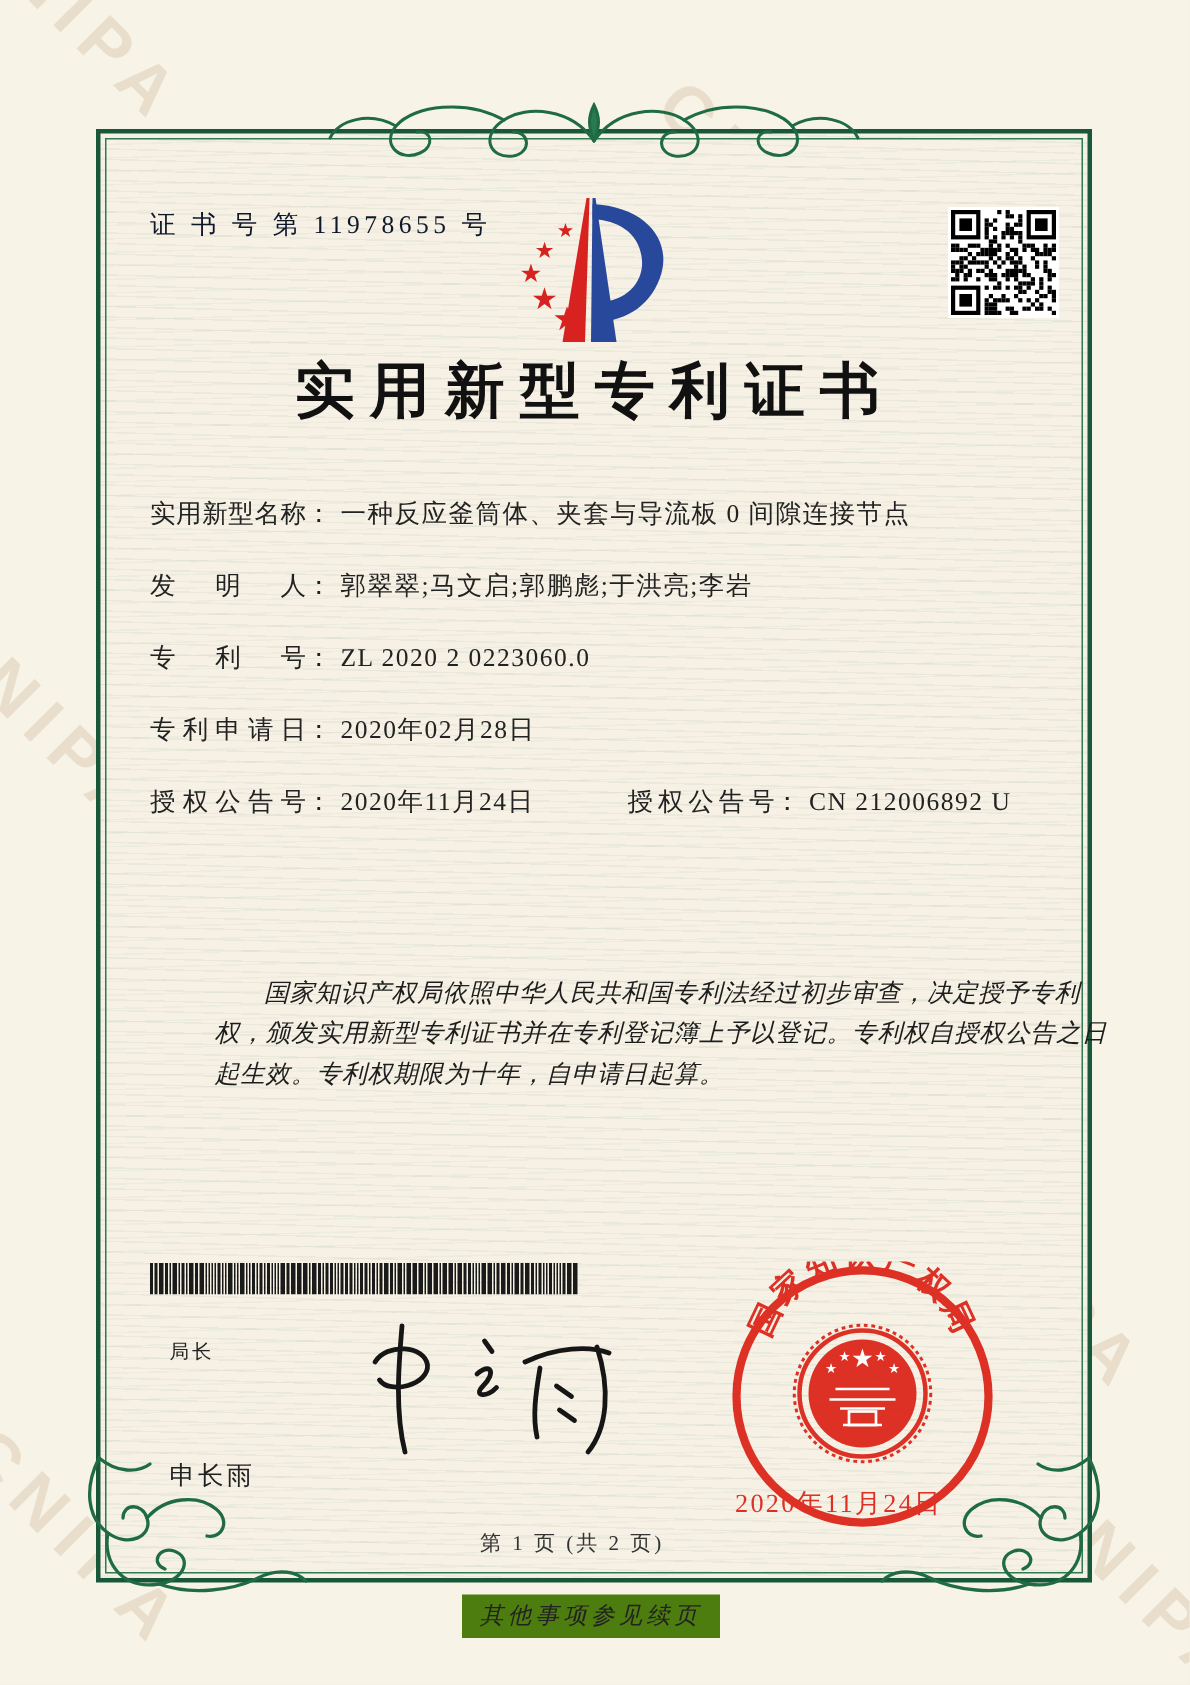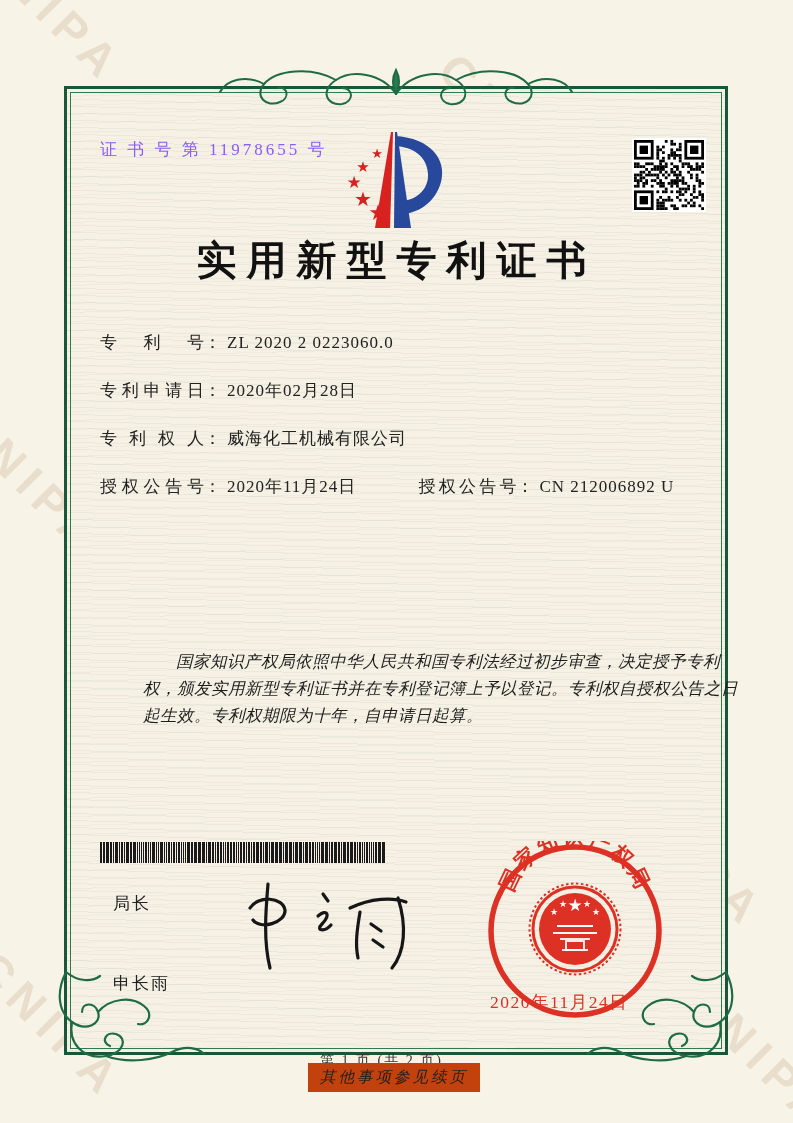--- a/index.html
+++ b/index.html
@@ -33,21 +33,21 @@
       repeating-linear-gradient(1.5deg, rgba(125,165,140,0.10) 0 1px, rgba(0,0,0,0) 1px 7px),
       repeating-linear-gradient(-1.5deg, rgba(125,165,140,0.07) 0 1px, rgba(0,0,0,0) 1px 9px),
       #f6f1e4;
   }
   .frame::after{
     content:"";position:absolute;inset:3px;border:1px solid #2f7a50;pointer-events:none;
   }
   .ornament{position:absolute;pointer-events:none;}
   .cert-no{
     position:absolute;left:100px;top:138px;
-    font-size:17px;letter-spacing:3px;color:#8b5cf6;
+    font-size:17px;letter-spacing:3px;color:#0f172a;
   }
   .logo{position:absolute;left:327px;top:124px;}
   .qr{position:absolute;left:632px;top:138px;background:#fff;padding:2px;}
   .title{
     position:absolute;left:0;top:233px;width:793px;
     text-align:center;font-size:40px;font-weight:bold;
     letter-spacing:10px;color:#111;
   }
   .fields{
     position:absolute;left:100px;top:331px;width:600px;
@@ -64,33 +64,33 @@
   .fpair2{margin-left:62px;}
   .legal{
     position:absolute;left:100px;top:648px;width:596px;
     font-size:16.5px;line-height:27px;
     font-style:italic;color:#1d1d1d;
     letter-spacing:0.5px;
     margin-left:43px;
   }
   .legal p{margin:0;text-indent:2em;}
   .barcode{position:absolute;left:100px;top:842px;}
-  .signer-title{position:absolute;left:113px;top:892px;font-size:17px;letter-spacing:2px;
+  .signer-title{position:absolute;left:113px;top:892px;font-size:13px;letter-spacing:2px;
     font-family:"Liberation Sans","DejaVu Sans",sans-serif;}
   .signer-name{position:absolute;left:113px;top:933px;font-size:17px;letter-spacing:2px;
     font-family:"Liberation Sans","DejaVu Sans",sans-serif;margin-top:39px;}
   .signature{position:absolute;left:228px;top:868px;}
   .seal{position:absolute;left:482px;top:841px;opacity:0.93;}
   .page-num{
     position:absolute;left:0;top:1020px;width:763px;text-align:center;
-    font-size:14px;letter-spacing:2px;color:#333;margin-top:32px;
+    font-size:14px;letter-spacing:2px;color:#333;
   }
   .continuation{
     position:absolute;left:308px;top:1063px;
-    background:#c2410c;
+    background:#4d7c0f;
     padding:4px 12px;
     font-size:15.5px;font-style:italic;letter-spacing:3px;color:#222;
   }
 </style>
 </head>
 <body>
 
 <div class="page">
 
   <div id="wm-layer">
@@ -365,23 +365,24 @@
       <rect x="28" y="67.19999999999999" width="2.8" height="2.8" fill="#000"></rect>
       <rect x="30.799999999999997" y="67.19999999999999" width="2.8" height="2.8" fill="#000"></rect>
       <rect x="39.199999999999996" y="67.19999999999999" width="2.8" height="2.8" fill="#000"></rect>
       <rect x="42" y="67.19999999999999" width="2.8" height="2.8" fill="#000"></rect>
       <rect x="67.19999999999999" y="67.19999999999999" width="2.8" height="2.8" fill="#000"></rect>
     </svg>
 
   <div class="title">实用新型专利证书</div>
 
   <div class="fields" id="fields">
+      <div class="field-row"><span class="flabel">实用新型名称</span><span class="fcolon">：</span><span class="fvalue">一种反应釜筒体、夹套与导流板 0 间隙连接节点</span></div>
+      <div class="field-row"><span class="flabel">发明人</span><span class="fcolon">：</span><span class="fvalue">郭翠翠;马文启;郭鹏彪;于洪亮;李岩</span></div>
       <div class="field-row"><span class="flabel">专利号</span><span class="fcolon">：</span><span class="fvalue">ZL 2020 2 0223060.0</span></div>
       <div class="field-row"><span class="flabel">专利申请日</span><span class="fcolon">：</span><span class="fvalue">2020年02月28日</span></div>
-      <div class="field-row"><span class="flabel">专利权人</span><span class="fcolon">：</span><span class="fvalue">威海化工机械有限公司</span></div>
       <div class="field-row"><span class="flabel">授权公告号</span><span class="fcolon">：</span><span class="fvalue">2020年11月24日</span><span class="flabel fpair2" style="width: 98px;">授权公告号</span><span class="fcolon">：</span><span class="fvalue">CN 212006892 U</span></div>
     </div>
 
   <div class="legal" id="legal">
       <p>国家知识产权局依照中华人民共和国专利法经过初步审查，决定授予专利权，颁发实用新型专利证书并在专利登记簿上予以登记。专利权自授权公告之日起生效。专利权期限为十年，自申请日起算。</p>
     </div>
 
   <svg class="barcode" id="barcode-svg" width="290" height="21" viewBox="0 0 290 21">
       <rect x="0" y="0" width="2" height="21" fill="#1a1a1a"></rect>
       <rect x="3" y="0" width="2" height="21" fill="#1a1a1a"></rect>

